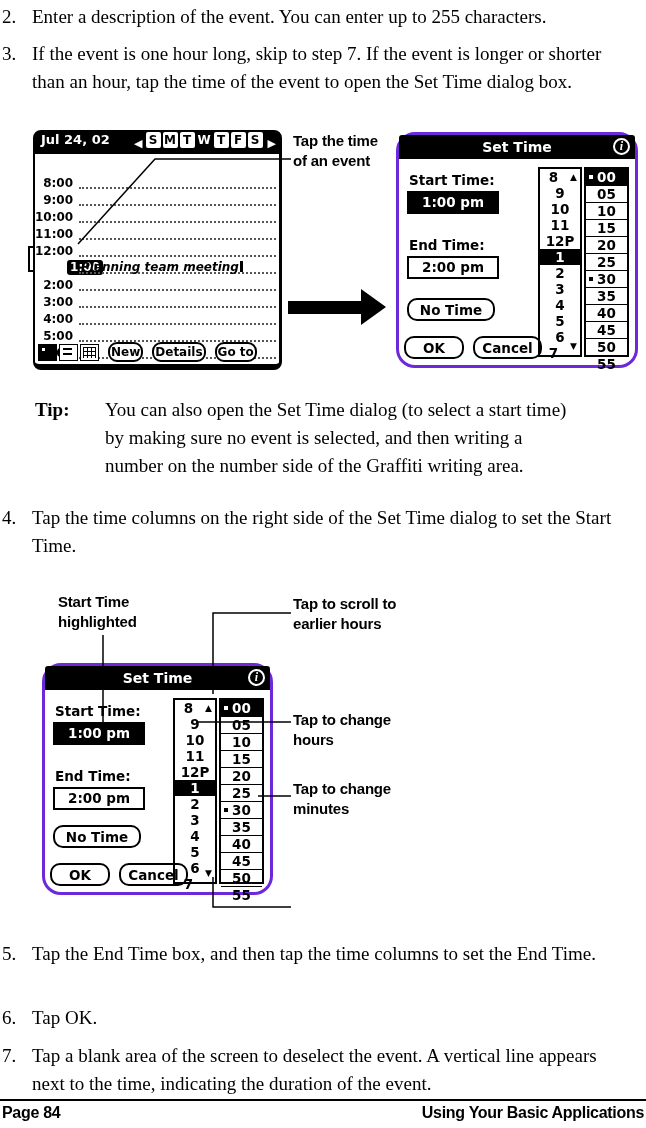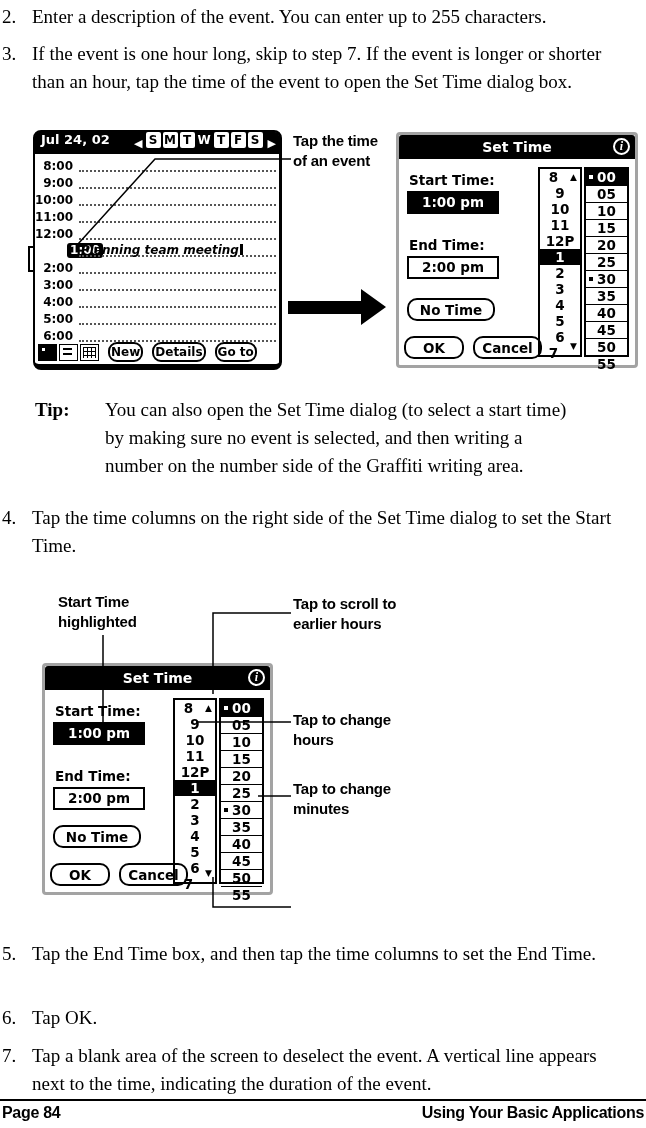--- a/index.html
+++ b/index.html
@@ -29,21 +29,21 @@
     border-radius:8px; background:#fff; z-index:2; }
   .db-title { height:22px; background:#000; color:#fff; display:flex; align-items:flex-start;
     border-radius:4px 4px 0 0; }
   .db-date { font-family:"DejaVu Sans", sans-serif; font-weight:bold; font-size:13px; padding-left:6px; }
   .db-sp { flex:1; }
   .db-arrow { font-size:11px; line-height:22px; padding:0 3px; color:#fff; }
   .db-day { display:inline-block; width:15px; height:16px; background:#fff; color:#000;
     font-family:"DejaVu Sans", sans-serif; font-weight:bold; font-size:12px; line-height:16px;
     text-align:center; border-radius:2px; margin-right:2px; }
   .db-day.sel { background:transparent; color:#fff; }
-  .db-rows { position:absolute; left:0; top:22px; right:0; bottom:24px; padding-top:3px; }
+  .db-rows { position:absolute; left:0; top:22px; right:0; bottom:24px; padding-top:20px; }
   .db-row { position:relative; height:17px; }
   .db-time { position:absolute; left:0; top:2px; width:38px; text-align:right;
     font-family:"DejaVu Sans", sans-serif; font-weight:bold; font-size:12px; }
   .db-leader { position:absolute; left:44px; right:3px; bottom:2px; border-bottom:2px dotted #555; }
   .db-row.event-row .db-time { left:2px; width:36px; top:1px; background:#000; color:#fff;
     border-radius:3px; height:15px; line-height:15px; text-align:center;margin-left:30px; }
   .db-event { position:absolute; left:46px; top:1px; font-family:"DejaVu Sans", sans-serif;
     font-weight:bold; font-size:12px; white-space:nowrap;font-style:italic; }
   .db-cursor { display:inline-block; width:3px; height:11px; background:#000; vertical-align:-1px; margin-left:1px; }
   .db-toolbar { position:absolute; left:0; right:0; bottom:0; height:24px; display:flex;
@@ -54,21 +54,21 @@
   .vicon.day::after { content:""; position:absolute; left:3px; top:3px; width:3px; height:3px; background:#fff; }
   .vicon.week::after { content:""; position:absolute; left:3px; top:3px; width:9px; height:9px;
     background:repeating-linear-gradient(to bottom,#000 0 2px,transparent 2px 5px); }
   .vicon.month::after { content:""; position:absolute; left:2px; top:2px; right:2px; bottom:2px;
     background-image:repeating-linear-gradient(to right,#000 0 1px,transparent 1px 4px),
                      repeating-linear-gradient(to bottom,#000 0 1px,transparent 1px 4px); }
   .db-btn { border:2px solid #000; border-radius:9px; background:#fff;
     font-family:"DejaVu Sans", sans-serif; font-weight:bold; font-size:12px;
     padding:1px 1px; line-height:14px;text-align:right; }
   
-  .settime { position:absolute; border:3px solid #a3a3a3; border-radius:4px; background:#fff; z-index:2; }
+  .settime { position:absolute; border:3px solid #6d28d9; border-radius:19px; background:#fff; z-index:2; }
   .st-title { height:24px; background:#000; color:#fff; text-align:center;
     font-family:"DejaVu Sans", sans-serif; font-weight:bold; font-size:14px; line-height:24px;
     border-radius:3px 3px 0 0; position:relative; }
   .info-icon { position:absolute; right:5px; top:3px; width:17px; height:17px; background:#000;
     border:2px solid #fff; border-radius:50%; color:#fff; text-align:center;
     font-family:"Liberation Serif", serif; font-style:italic; font-weight:bold; font-size:12px; line-height:12px; }
   .st-body { position:absolute; left:0; right:0; top:24px; bottom:0; }
   .st-label { position:absolute; left:10px; font-family:"DejaVu Sans", sans-serif; font-weight:bold; font-size:13.5px; }
   .st-start-label { top:13px; }
   .st-end-label { top:78px; }

